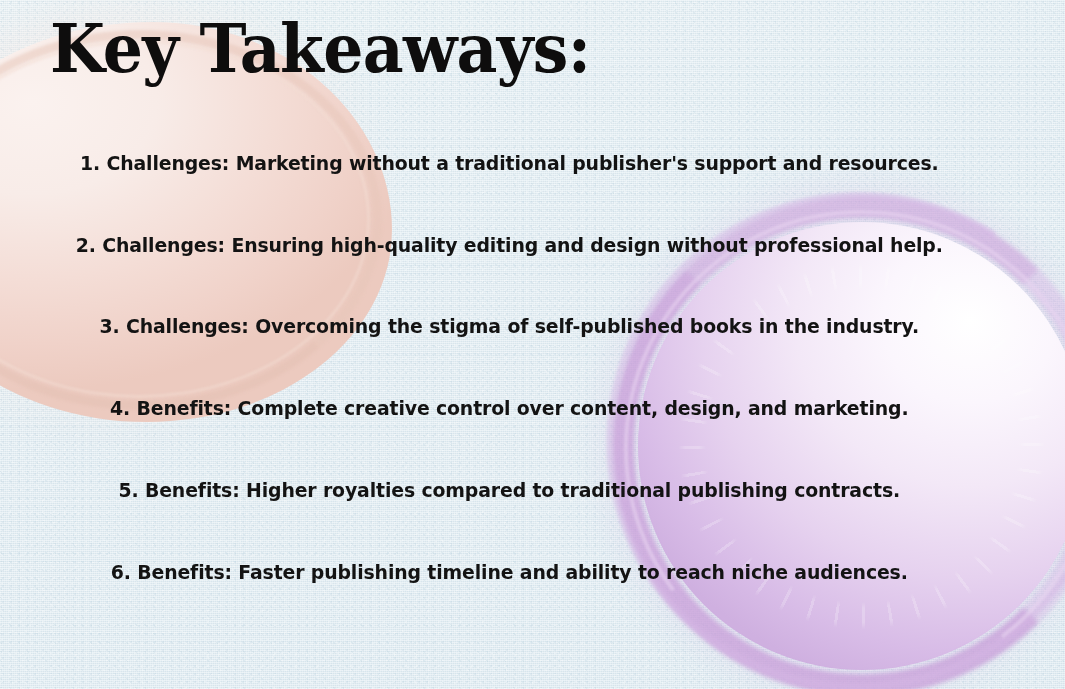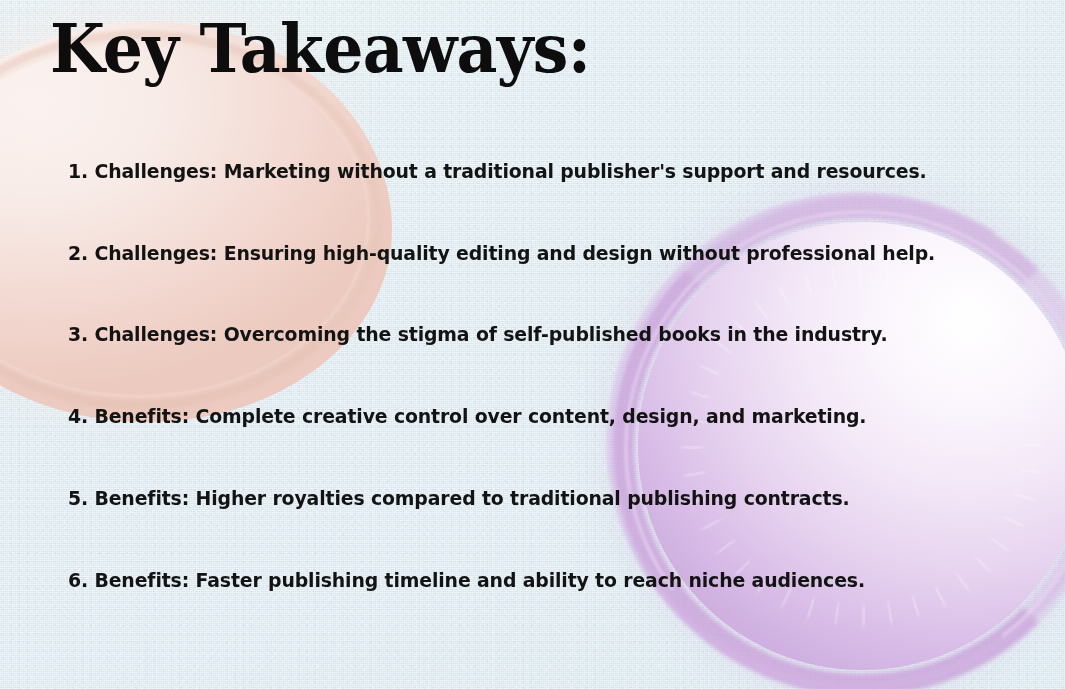--- a/index.html
+++ b/index.html
@@ -152,20 +152,21 @@
     border-radius: 50%;
     background: radial-gradient(circle at 50% 50%, rgba(205,166,222,.30) 52%, rgba(205,166,222,0) 72%);
     filter: blur(12px);
   }
 
   
   .content {
     position: absolute;
     inset: 0;
     z-index: 5;
+    text-align: center;
   }
 
   .title {
     position: absolute;
     left: 50px;
     top: 14px;
     margin: 0;
     font-family: "DejaVu Serif", "Liberation Serif", serif;
     font-weight: 700;
     font-size: 68px;
@@ -175,21 +176,21 @@
     transform: scaleX(0.93);
     transform-origin: left center;
     white-space: nowrap;
   }
 
   .takeaway-list {
     position: absolute;
     left: 56px;
     top: 148px;
     right: 40px;
-    margin: 12px;
+    margin: 4px;
     padding: 0;
     list-style: none;
   }
   .takeaway-item {
     font-family: "DejaVu Sans", "Liberation Sans", sans-serif;
     font-weight: 700;
     font-size: 20.2px;
     line-height: 1.1;
     letter-spacing: -0.15px;
     color: #131313;

